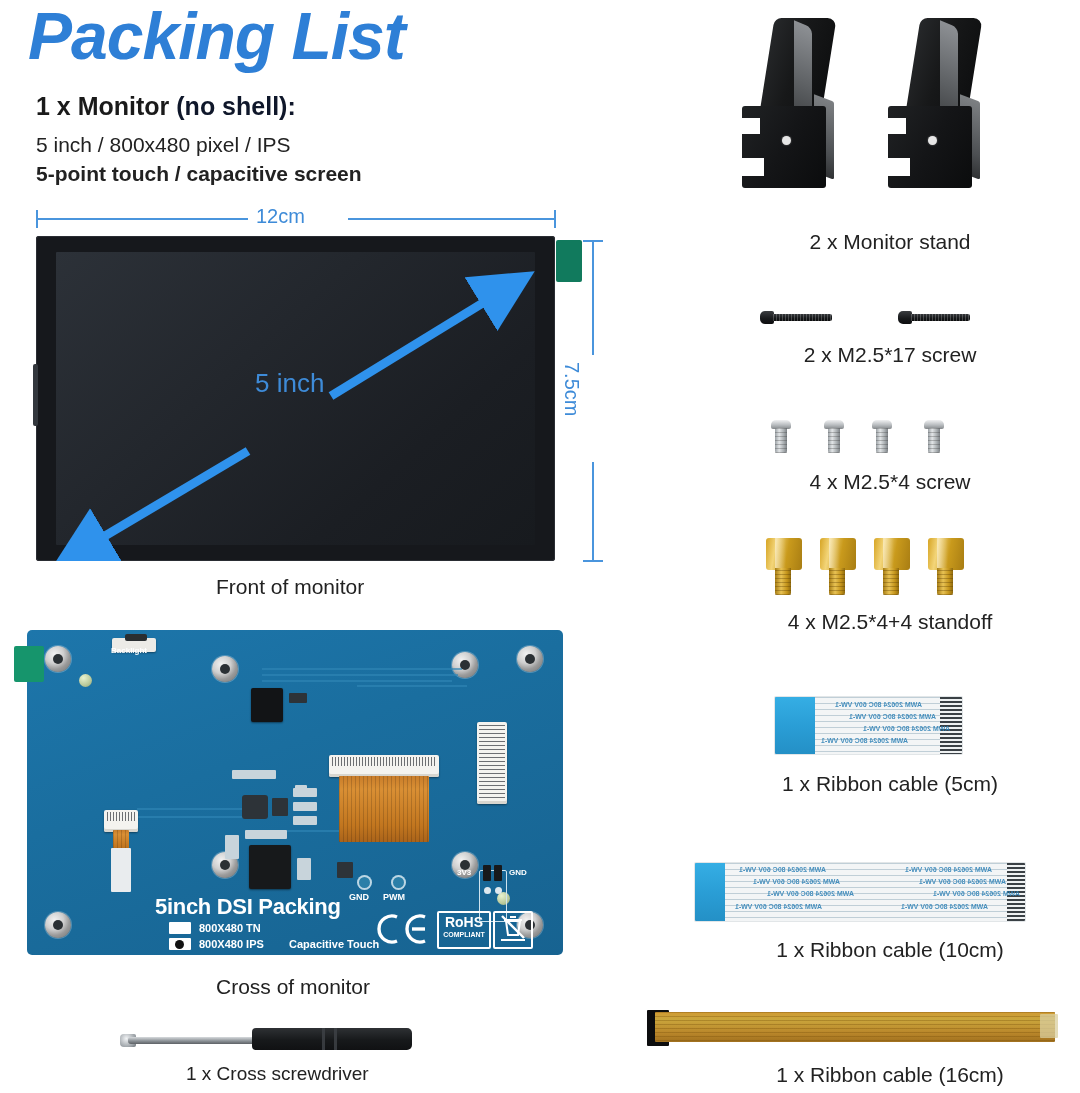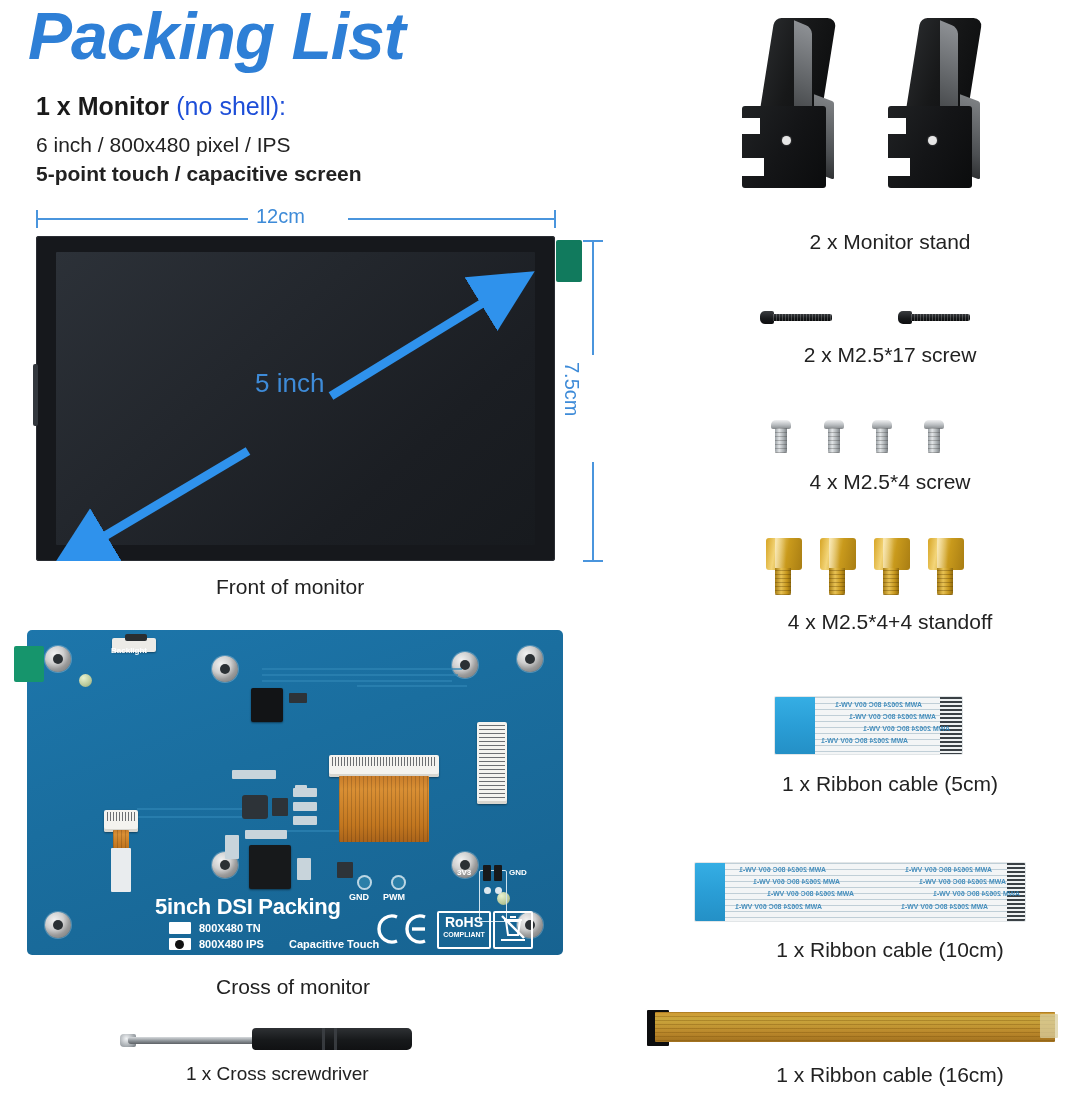--- a/index.html
+++ b/index.html
@@ -10,21 +10,21 @@
     color:#1a1a1a;-webkit-font-smoothing:antialiased;
   }
   .abs{position:absolute;}
 
   
   #title{
     left:28px;top:-2px;font-size:66px;font-style:italic;font-weight:700;
     color:#2E7FD6;letter-spacing:-1px;white-space:nowrap;
   }
   #sub-main{left:36px;top:92px;font-size:25px;font-weight:700;white-space:nowrap;}
-  #sub-main .red{color:#1d4ed8;font-weight:400;}
+  #sub-main .red{color:#0f172a;font-weight:700;}
   #spec1{left:36px;top:133px;font-size:21px;white-space:nowrap;color:#222;}
   #spec2{left:36px;top:162px;font-size:21px;white-space:nowrap;color:#222;font-weight:bold;}
 
   
   .dimline{background:#4a95dd;}
   #dim-w-left{left:36px;top:218px;width:212px;height:2px;}
   #dim-w-right{left:348px;top:218px;width:208px;height:2px;}
   #dim-w-cap-l{left:36px;top:210px;width:2px;height:18px;}
   #dim-w-cap-r{left:554px;top:210px;width:2px;height:18px;}
   #dim-w-label{left:256px;top:205px;font-size:20px;color:#3e8bd8;letter-spacing:0px;}
@@ -222,21 +222,21 @@
     background:#d9cf9f;opacity:.75;border-radius:1px;}
 </style>
 </head>
 <body>
 
 <div class="abs" id="title">Packing List</div>
 
 <div class="abs" id="sub-main">
   <span>1 x Monitor </span><span class="red">(no shell):</span>
 </div>
-<div class="abs" id="spec1">6 inch / 800x480 pixel / IPS</div>
+<div class="abs" id="spec1">5 inch / 800x480 pixel / IPS</div>
 <div class="abs" id="spec2">5-point touch / capacitive screen</div>
 
 <div class="abs dimline" id="dim-w-left"></div>
 <div class="abs dimline" id="dim-w-right"></div>
 <div class="abs dimline" id="dim-w-cap-l"></div>
 <div class="abs dimline" id="dim-w-cap-r"></div>
 <div class="abs" id="dim-w-label">12cm</div>
 
 <div class="abs dimline" id="dim-h-top"></div>
 <div class="abs dimline" id="dim-h-bot"></div>

